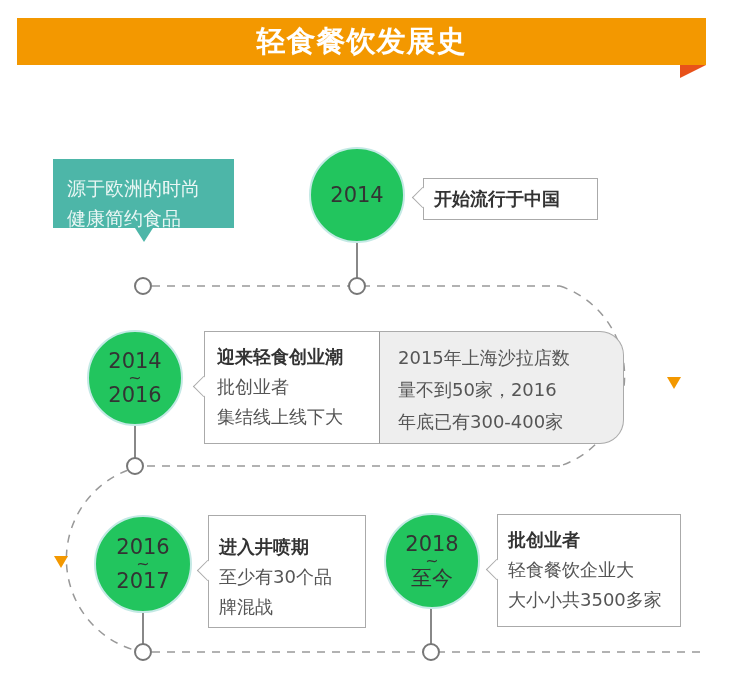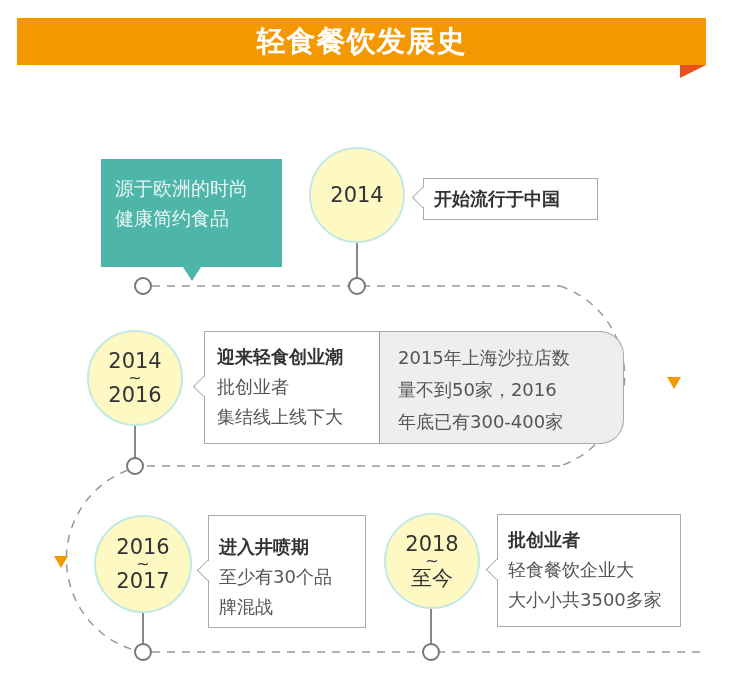--- a/index.html
+++ b/index.html
@@ -4,25 +4,25 @@
 <style>
   html, body { margin: 0; padding: 0; background: #ffffff; }
   body { width: 737px; height: 695px; position: relative; overflow: hidden;
          font-family: "DejaVu Sans", "Liberation Sans", sans-serif; color: #333; }
   .banner { position: absolute; left: 17px; top: 18px; width: 689px; height: 47px; background: #f39800; }
   .banner-title { position: absolute; left: 0; right: 0; top: 0; height: 47px; line-height: 47px;
                   text-align: center; color: #fff; font-size: 29px; font-weight: bold; letter-spacing: 1px; }
   .banner-fold { position: absolute; left: 680px; top: 65px; width: 0; height: 0;
                  border-top: 13px solid #e8521a; border-right: 26px solid transparent; }
   svg.lines { position: absolute; left: 0; top: 0; }
-  .origin-box { position: absolute; left: 53px; top: 159px; width: 181px; height: 108px; background: #4db6a8;
-                color: #e9f6f4; font-size: 19px; line-height: 30px; padding: 14px 0 0 14px; box-sizing: border-box; margin-left: 48px; }
+  .origin-box { position: absolute; left: 53px; top: 159px; width: 181px; height: 69px; background: #4db6a8;
+                color: #e9f6f4; font-size: 19px; line-height: 30px; padding: 14px 0 0 14px; box-sizing: border-box; }
   .origin-box:after { content: ""; position: absolute; left: 82px; bottom: -14px; border-left: 9px solid transparent;
                       border-right: 9px solid transparent; border-top: 14px solid #4db6a8; }
-  .year-circle { position: absolute; border-radius: 50%; background: #fef9c3; border: 2px solid #c4e9e5;
+  .year-circle { position: absolute; border-radius: 50%; background: #22c55e; border: 2px solid #c4e9e5;
                  box-sizing: border-box; display: flex; flex-direction: column; align-items: center; justify-content: center;
                  color: #333; font-size: 21px; line-height: 22px; }
   .year-circle .tilde { font-size: 16px; line-height: 12px; }
   .card { position: absolute; background: #fff; border: 1.5px solid #aaa; box-sizing: border-box; }
   .card:before { content: ""; position: absolute; left: -9px; top: 50%; margin-top: -9px; width: 14px; height: 14px;
                  background: #fff; border-left: 1.5px solid #aaa; border-bottom: 1.5px solid #aaa; transform: rotate(45deg); }
   .card .title { font-weight: bold; font-size: 18px; color: #333; }
   .card .body { font-size: 18px; color: #555; line-height: 30px; }
   .gray-box { position: absolute; left: 379px; top: 331px; width: 245px; height: 113px; background: #eeeeee;
               border: 1.5px solid #aaa; border-left: 1.5px solid #999; border-radius: 0 24px 24px 0; box-sizing: border-box;

